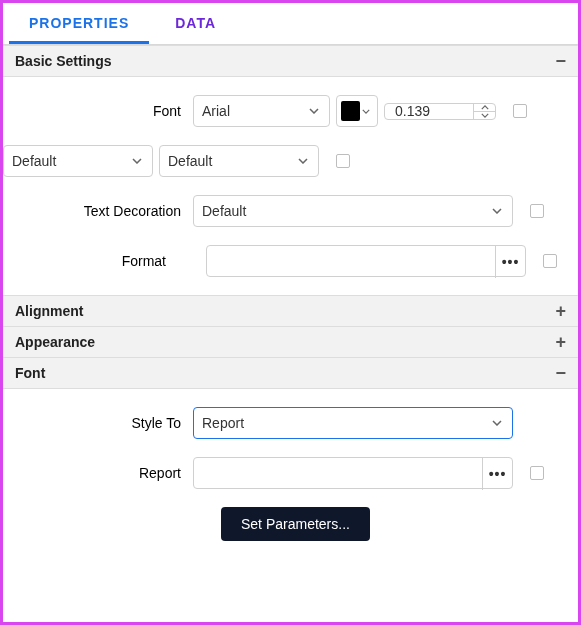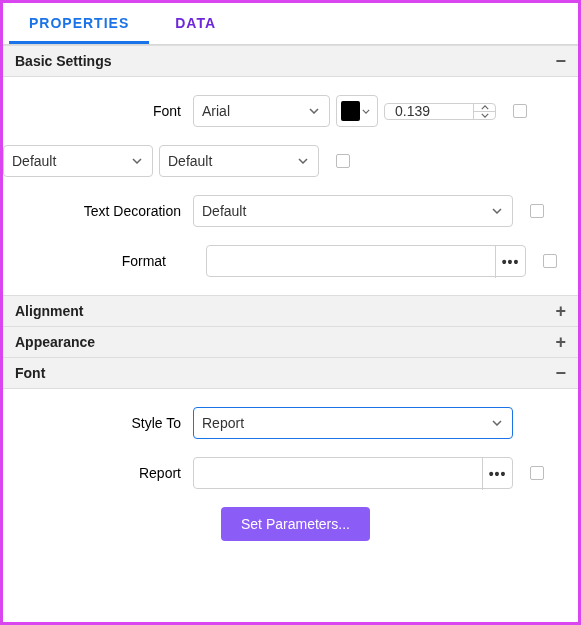--- a/index.html
+++ b/index.html
@@ -152,21 +152,21 @@
     background:#fff;
     cursor:pointer;
     flex-shrink:0;
   }
   .trailing { width: 36px; display:flex; justify-content:center; }
   .w-120 { width: 137px; }
   .w-150 { width: 150px; }
   .w-160 { width: 160px; }
   .w-320 { width: 320px; }
   .btn-primary {
-    background: #8b5cf6;
+    background: #0f172a;
     color: #fff;
     border: none;
     border-radius: 4px;
     padding: 9px 20px;
     font-size: 14px;
     cursor: pointer;
   }
   svg { display:block; }
 </style>
 </head>

